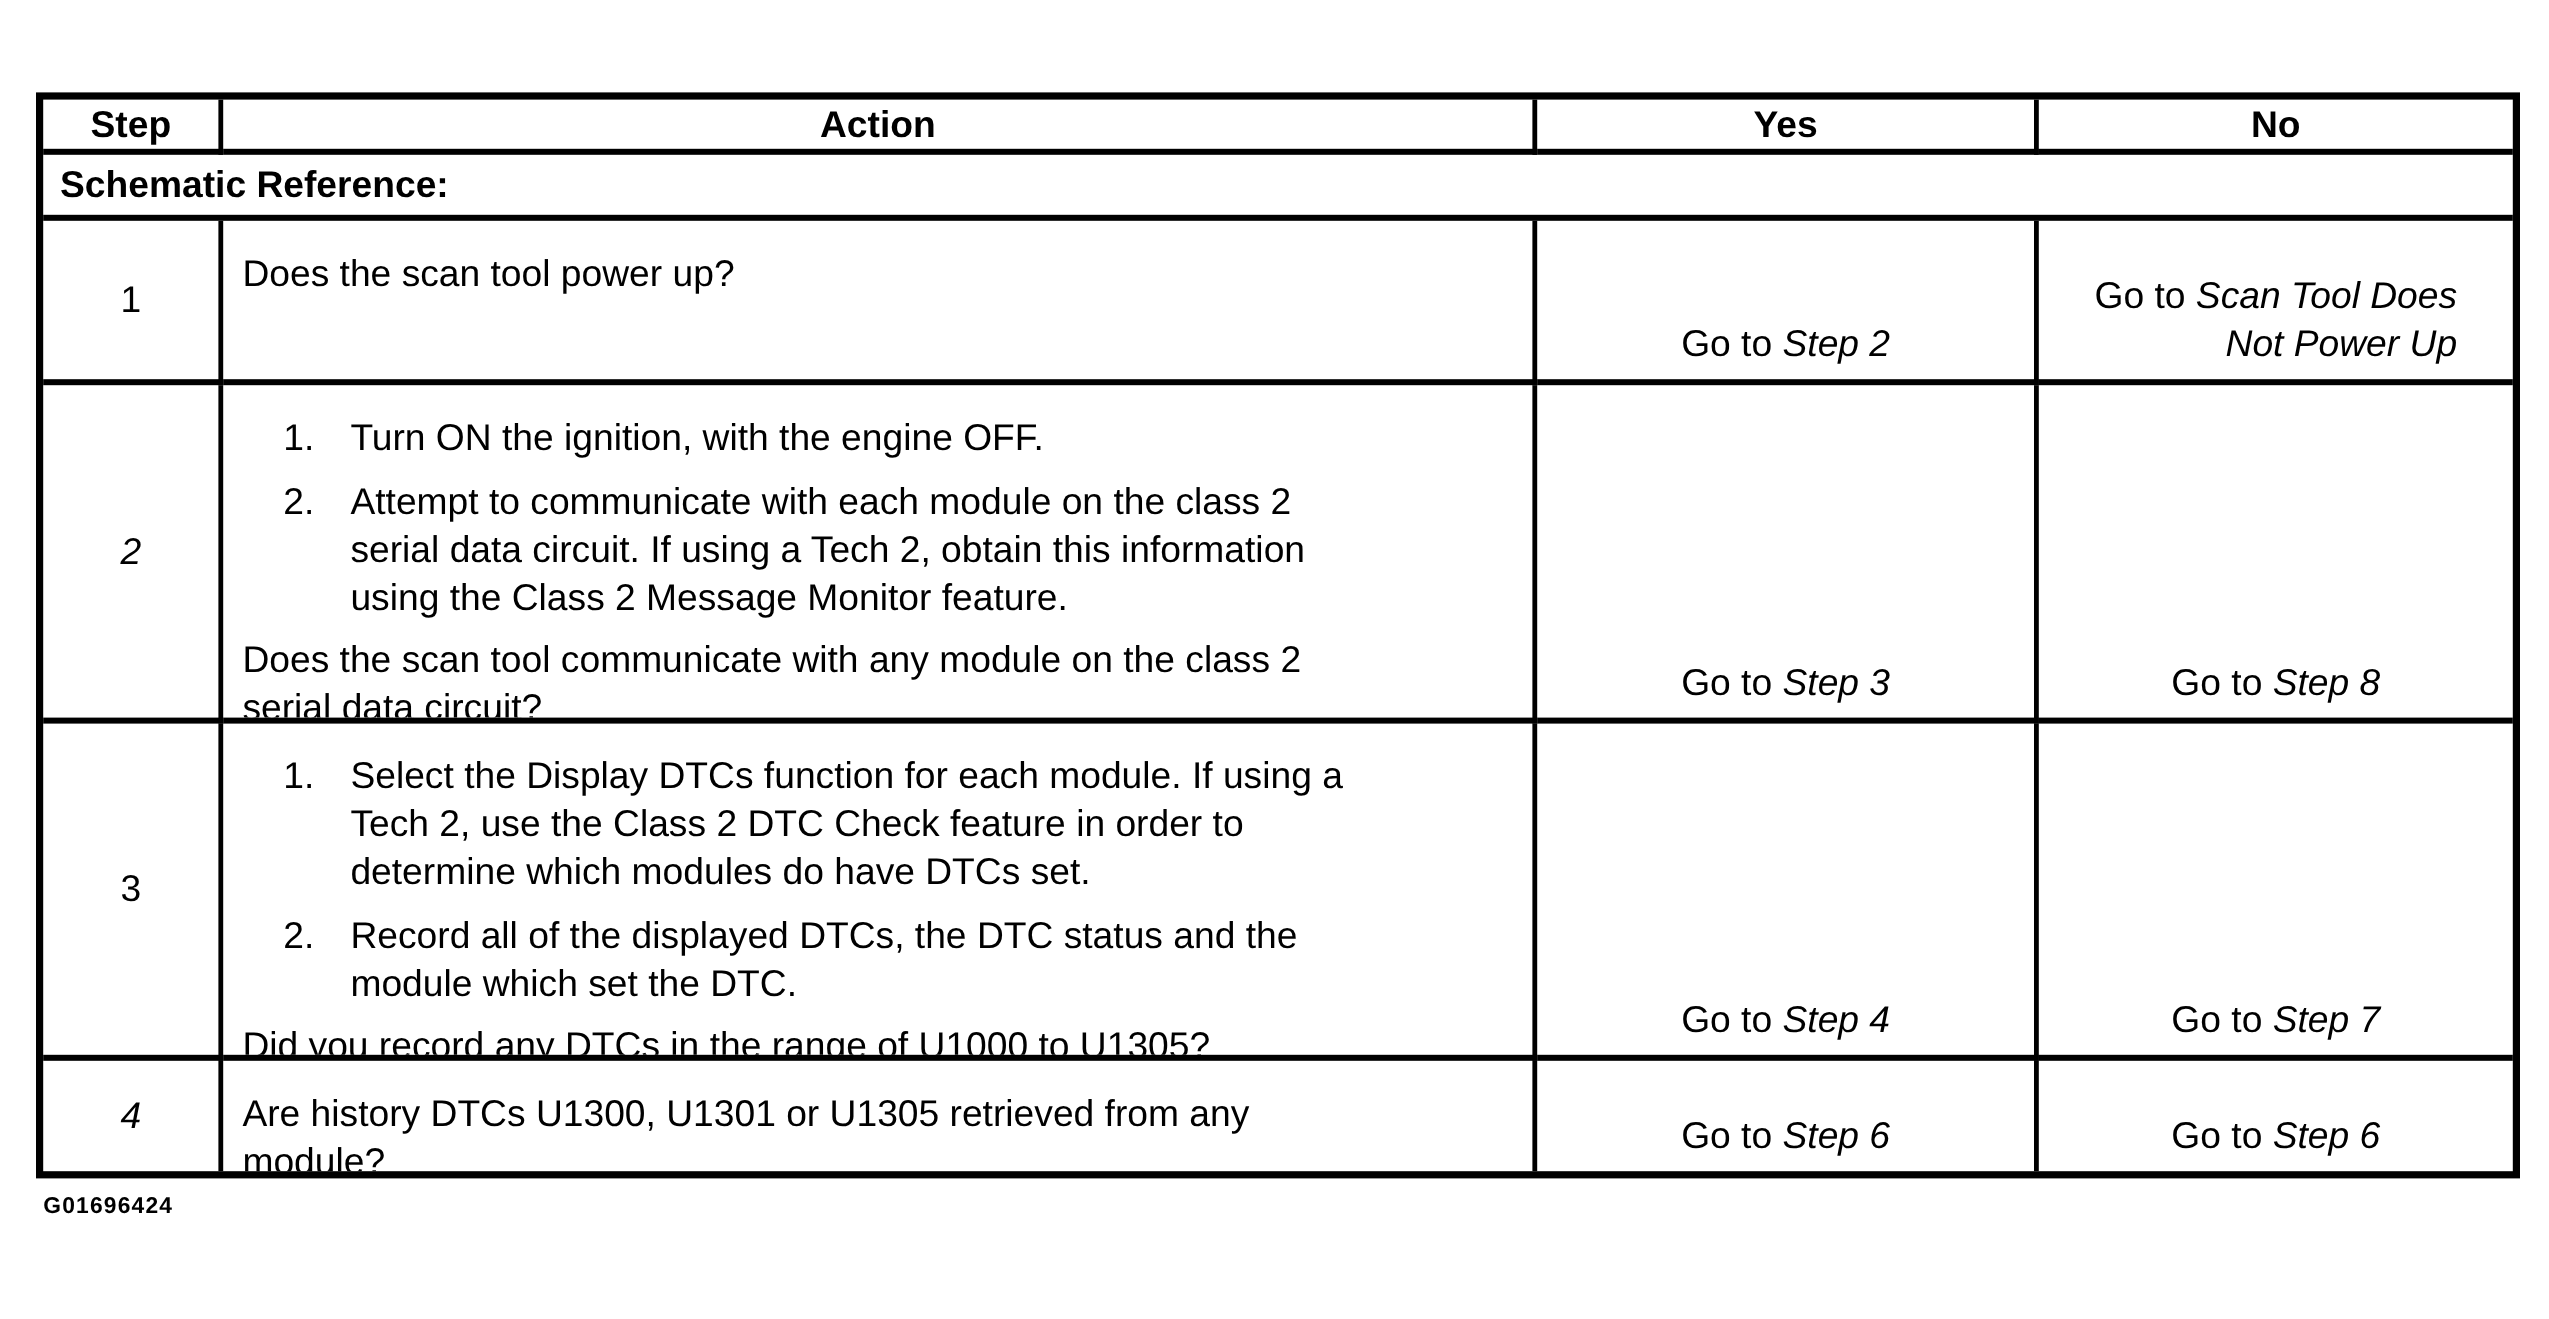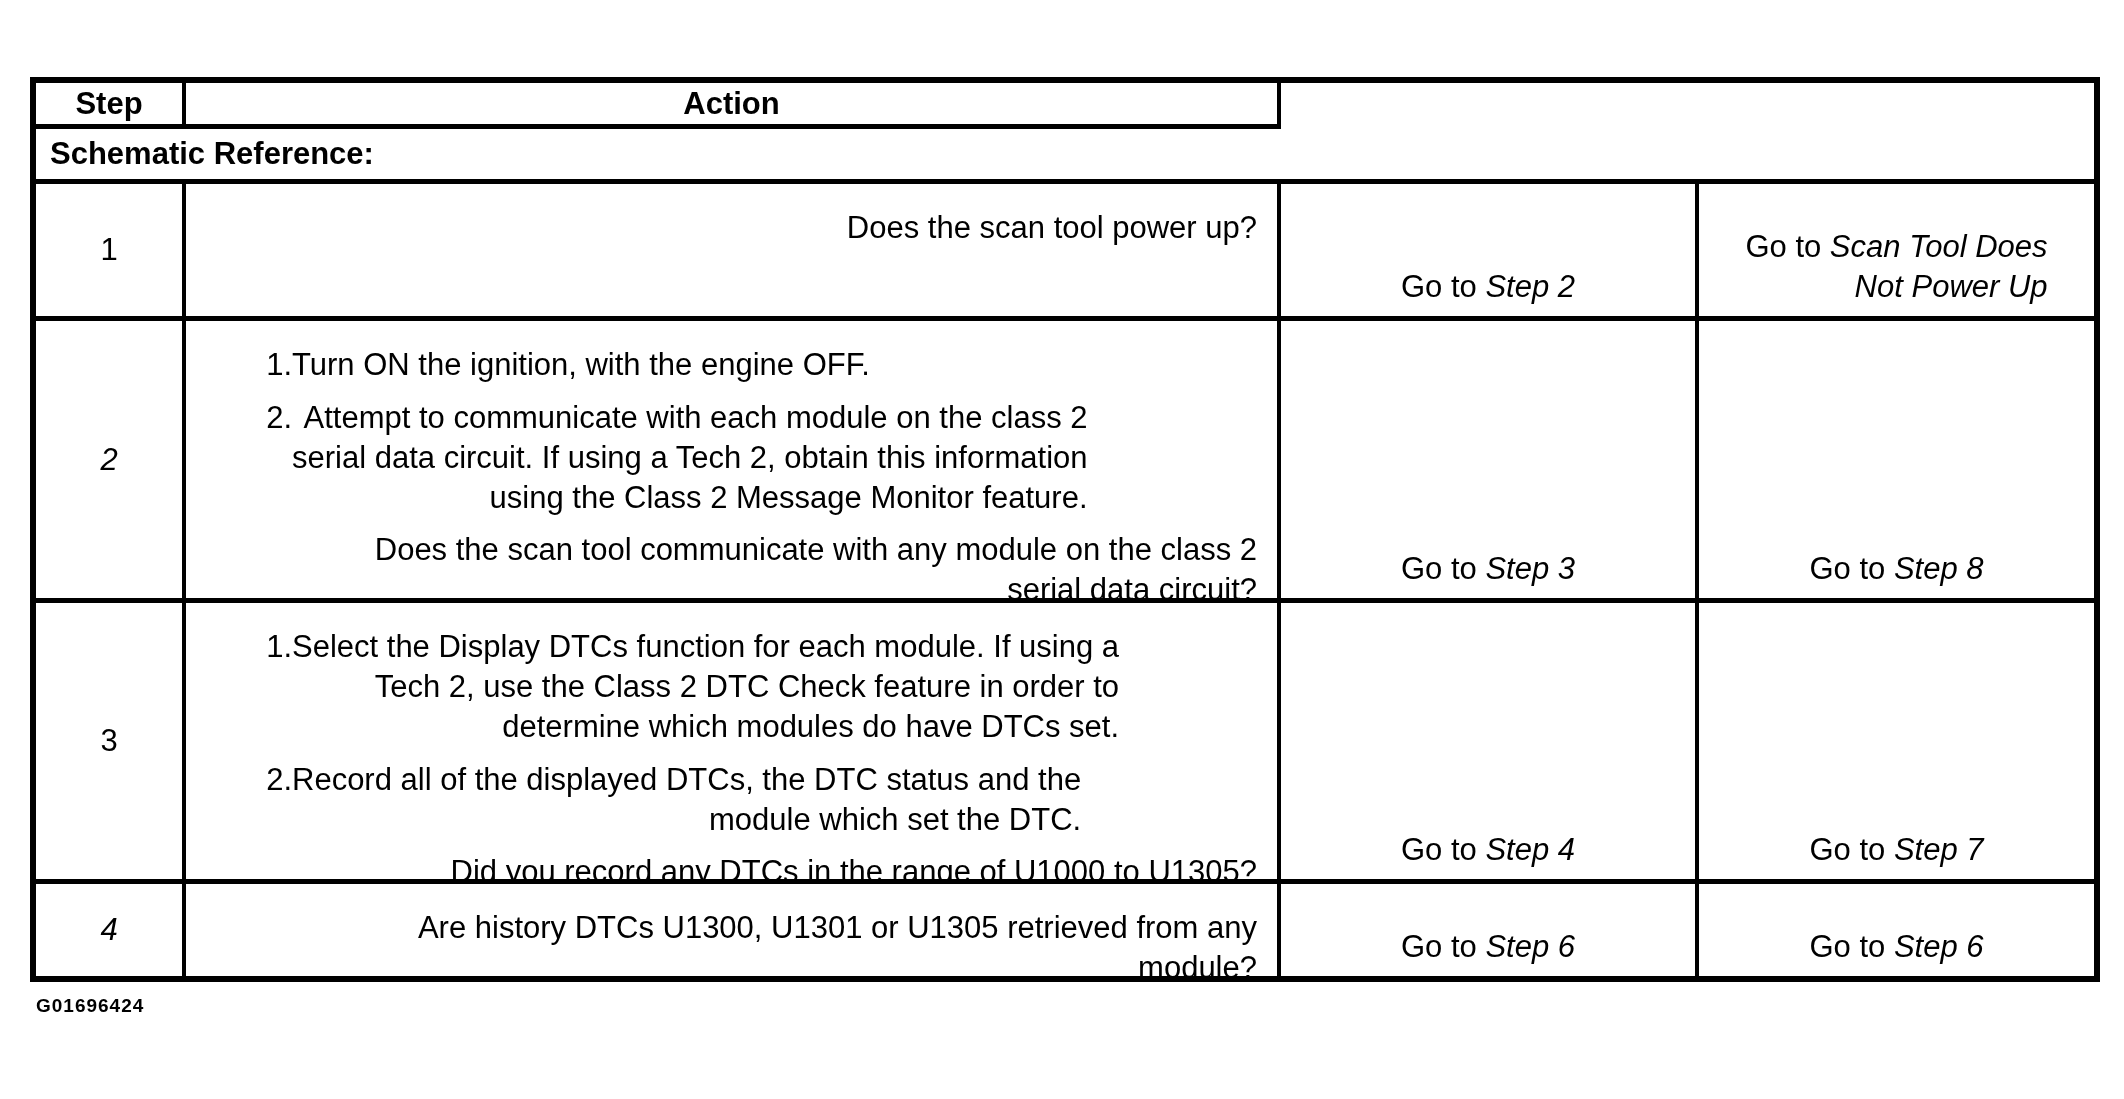--- a/index.html
+++ b/index.html
@@ -19,21 +19,20 @@
     grid-template-columns:150px 1095px 418px auto;
     grid-template-rows:46px 55px 137px 282px 281px auto;
     font-size:31px;
     line-height:40px;
   }
   .cell{
     box-sizing:border-box;
     border-right:4px solid #000;
     border-bottom:5px solid #000;
     overflow:hidden;
-    text-align:right;
   }
   .cell.last-col{border-right:none;}
   .cell.last-row{border-bottom:none;}
   .span4{grid-column:1/-1;}
   .hdr{
     display:flex;align-items:center;justify-content:center;
     font-weight:bold;
   }
   .schem{
     display:flex;align-items:center;
@@ -73,20 +72,22 @@
 </style>
 </head>
 <body>
 
 <div class="page">
 
   <div class="diag-table">
 
     <div class="cell hdr">Step</div>
     <div class="cell hdr">Action</div>
+    <div class="cell hdr">Yes</div>
+    <div class="cell hdr last-col">No</div>
 
     <div class="cell schem span4 last-col">
       <span class="label">Schematic Reference:</span>
     </div>
 
     <div class="cell stepcell">
       <span>1</span>
     </div>
     <div class="cell actioncell">
       <div class="question lines">Does the scan tool power up?</div>

